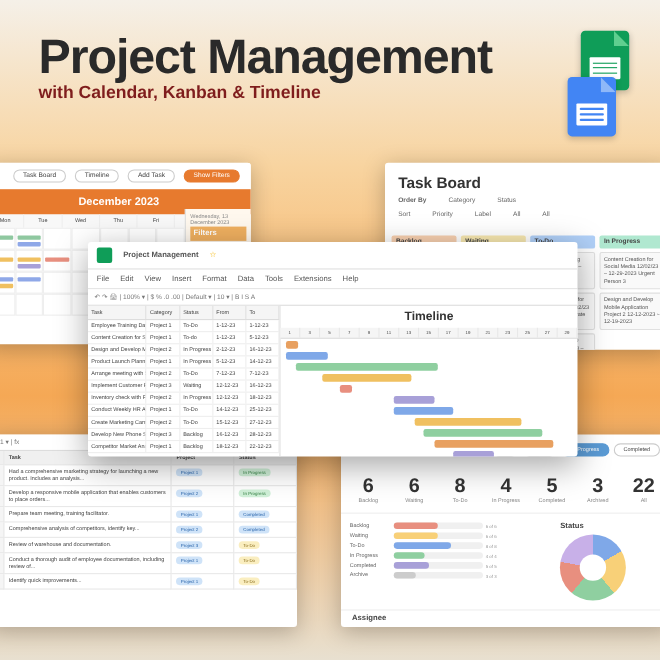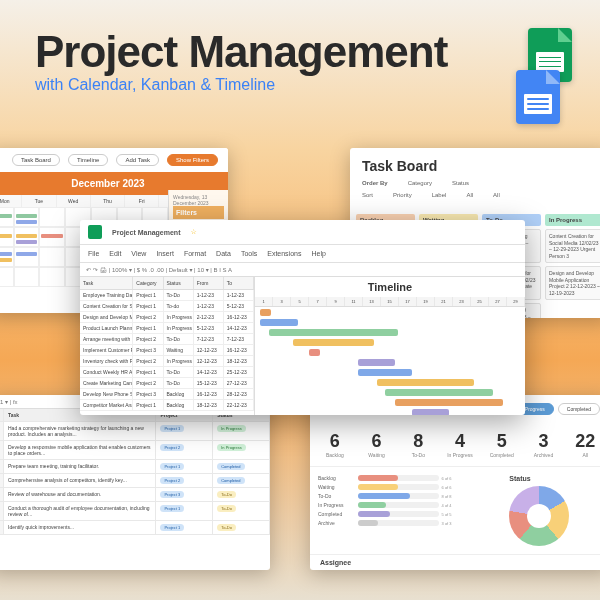--- a/index.html
+++ b/index.html
@@ -1,19 +1,19 @@
 <!DOCTYPE html>
 <html><head>
 <meta charset="utf-8">
 <style>
 *{margin:0;padding:0;box-sizing:border-box;font-family:Arial,sans-serif}
 body{width:600px;height:600px;background:linear-gradient(180deg,#f5f0e8 0%,#f8d4a0 25%,#f5a855 60%,#e8e0d0 100%);overflow:hidden;position:relative}
 .header{padding:30px 35px 20px}
 .title{font-size:44px;font-weight:900;color:#2a2a2a;letter-spacing:-1px;line-height:1}
-.subtitle{font-size:16px;color:#3b82f6;margin-top:2px;font-weight:400}
+.subtitle{font-size:16px;color:#7f1d1d;margin-top:2px;font-weight:700}
 .app-icons{position:absolute;top:28px;right:28px;display:flex;flex-direction:column;gap:8px}
 .icon-sheets,.icon-docs{width:44px;height:54px;border-radius:4px;position:relative;box-shadow:0 2px 6px rgba(0,0,0,0.2)}
 .icon-sheets{background:#0f9d58}
 .icon-docs{background:#4285f4;margin-left:-12px;margin-top:-20px}
 .icon-sheets::after{content:'';position:absolute;top:0;right:0;width:14px;height:14px;background:#5fcf8f;clip-path:polygon(0 0,100% 100%,0 100%)}
 .icon-docs::after{content:'';position:absolute;top:0;right:0;width:14px;height:14px;background:#8fb8f8;clip-path:polygon(0 0,100% 100%,0 100%)}
 .icon-inner{position:absolute;bottom:10px;left:8px;right:8px;height:20px;background:#fff;border-radius:1px;display:flex;flex-direction:column;justify-content:space-around;padding:3px}
 .icon-sheets .icon-inner div{height:1px;background:#0f9d58}
 .icon-docs .icon-inner div{height:2px;background:#4285f4;border-radius:1px}
 .shot{position:absolute;background:#fff;border-radius:3px;box-shadow:0 4px 20px rgba(0,0,0,0.25);overflow:hidden;font-size:7px;color:#444}

